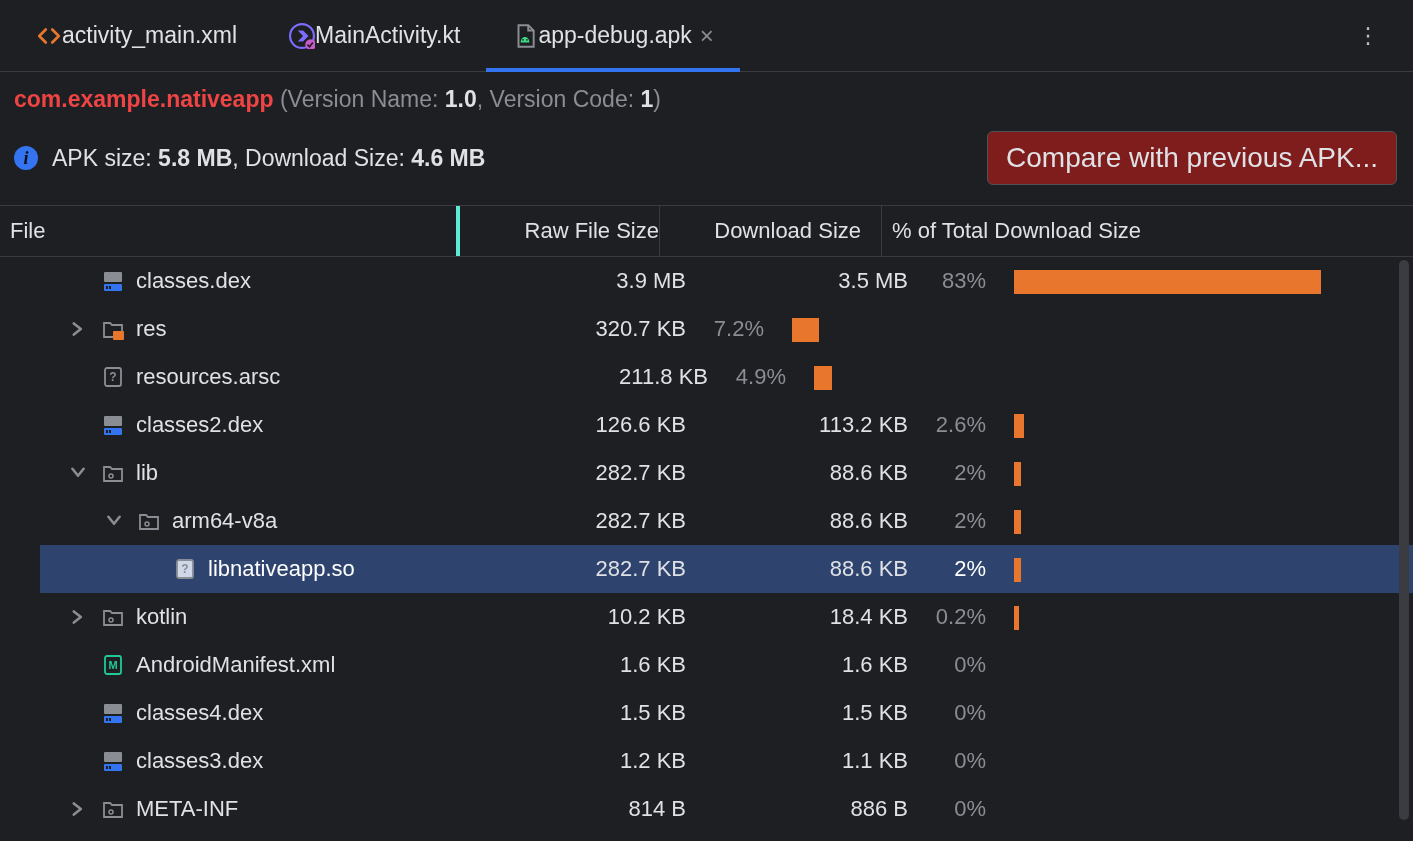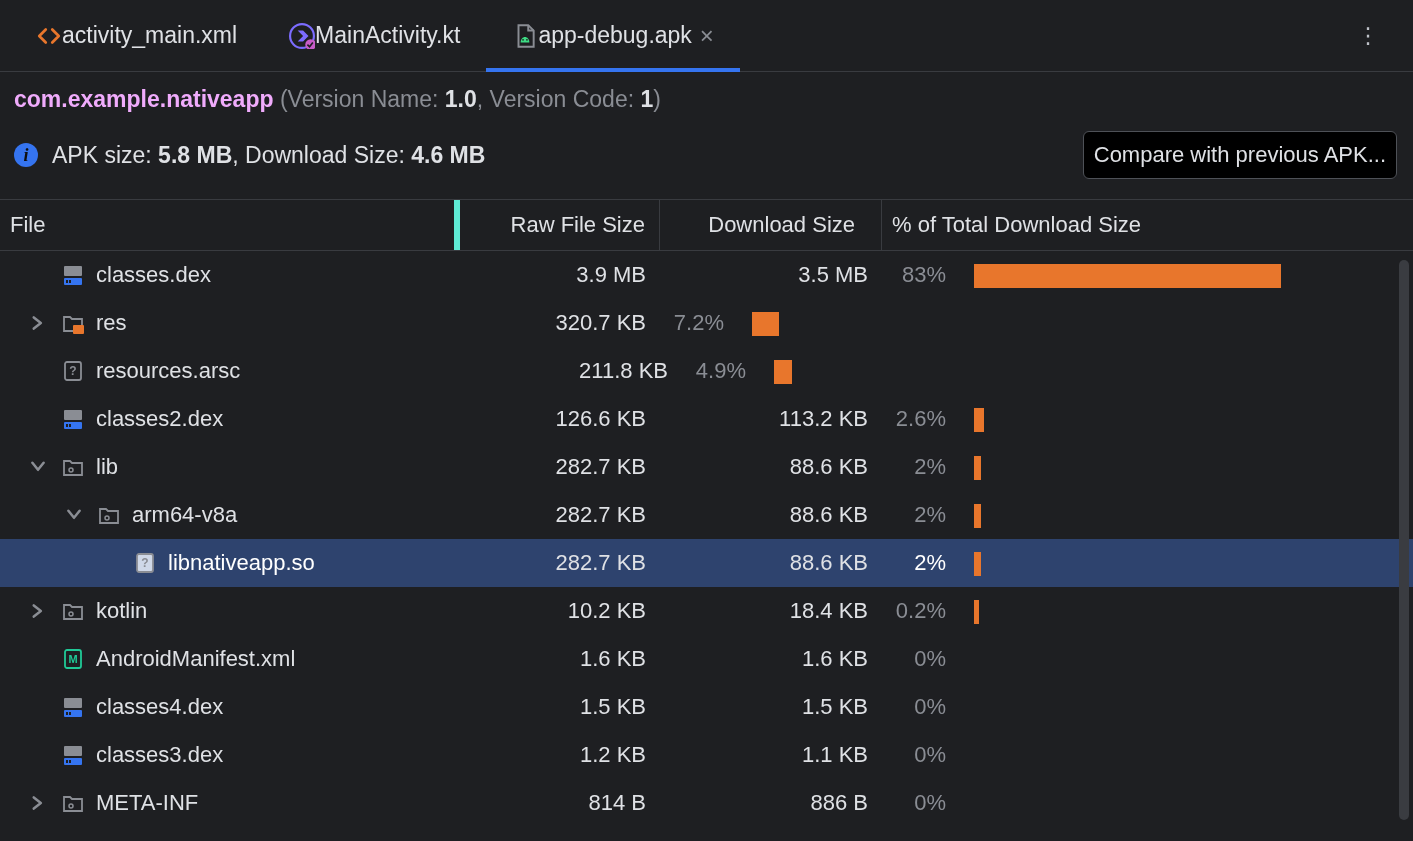--- a/index.html
+++ b/index.html
@@ -53,21 +53,21 @@
     color: #bfc2c9;
     padding: 0 22px;
     cursor: pointer;
   }
 
   
   .crumb {
     padding: 14px 16px 0 14px;
     font-size: 23px;
   }
-  .crumb .pkg { color: #f0abfc; font-weight: 600; }
+  .crumb .pkg { color: #ef4444; font-weight: 600; }
   .crumb .meta { color: #8a8d94; margin-top: 25px; }
   .crumb .meta b { color: #dfe1e5; font-weight: 600; }
 
   .size-row {
     display: flex;
     align-items: center;
     padding: 18px 16px 20px 14px;
     gap: 14px;
   }
   .info-icon {
@@ -81,45 +81,45 @@
     font-weight: 700;
     font-size: 18px;
     font-family: Georgia, serif;
     font-style: italic;
   }
   .size-text { font-size: 23px; color: #dfe1e5; }
   .size-text b { font-weight: 700; }
   .size-spacer { flex: 1; }
   .compare-btn {
     border: 1px solid #4e5157;
-    background: #000000;
+    background: #7f1d1d;
     color: #dfe1e5;
-    padding: 10px 10px;
-    font-size: 22px;
+    padding: 10px 18px;
+    font-size: 28px;
     border-radius: 6px;
     cursor: pointer;
   }
 
   
   .thead {
     display: flex;
     border-top: 1px solid #393b40;
     border-bottom: 1px solid #393b40;
     height: 52px;
     align-items: center;
     font-size: 22px;
     color: #dfe1e5;
   }
-  .col-file { flex: 0 0 460px; padding-left: 10px; border-right: 6px solid #5eead4; height:100%; display:flex; align-items:center; }
-  .col-raw  { flex: 0 0 200px; text-align: right; padding-right: 14px; border-right: 1px solid #393b40; height:100%; display:flex; align-items:center; justify-content:flex-end;}
-  .col-dl   { flex: 0 0 222px; text-align: right; padding-right: 26px; border-right: 1px solid #393b40; height:100%; display:flex; align-items:center; justify-content:flex-end;}
+  .col-file { flex: 0 0 460px; padding-left: 10px; border-right: 4px solid #5eead4; height:100%; display:flex; align-items:center; }
+  .col-raw  { flex: 0 0 200px; text-align: right; border-right: 1px solid #393b40; height:100%; display:flex; align-items:center; justify-content:flex-end;}
+  .col-dl   { flex: 0 0 222px; text-align: right; padding-right: 20px; border-right: 1px solid #393b40; height:100%; display:flex; align-items:center; justify-content:flex-end;}
   .col-pct  { flex: 1; padding-left: 10px; height:100%; display:flex; align-items:center; }
 
   
-  .rows { position: relative; }
+  .rows { position: relative; margin-left: 40px; }
   .row {
     display: flex;
     align-items: center;
     height: 48px;
     font-size: 22px;
   }
   .row.selected { background: #2e436e; color: #fff; }
   .row.selected .pct-val { color: #fff; }
   .row.selected .cf svg .body { fill:#cfd8e8; }
 

